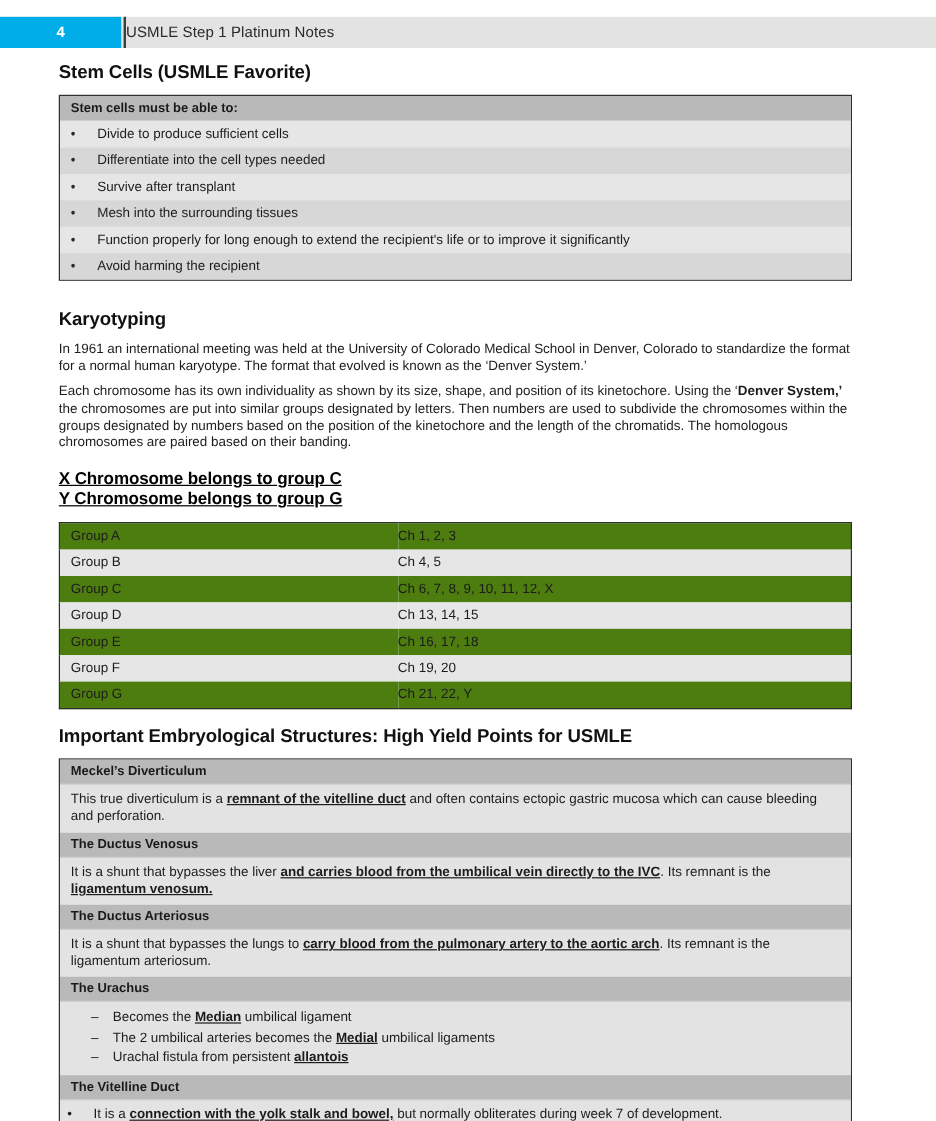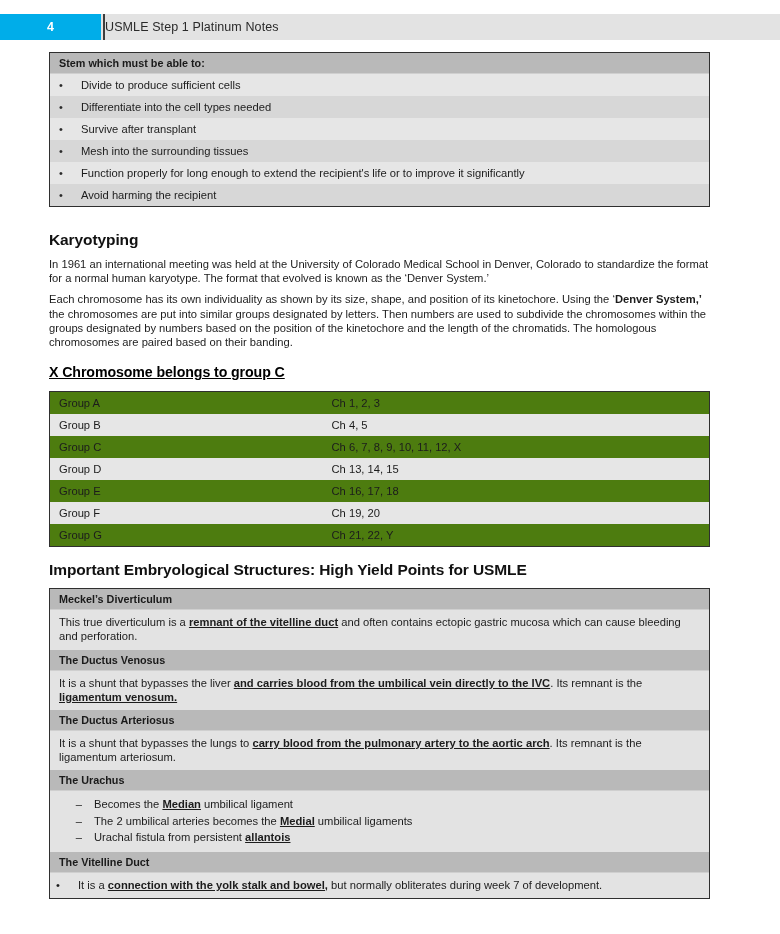--- a/index.html
+++ b/index.html
@@ -188,23 +188,24 @@
 <body>
 
 <div class="page-header">
   <div class="page-number-box">4</div>
   <div class="header-rule"></div>
   <div class="header-title">USMLE Step 1 Platinum Notes</div>
 </div>
 
 <div class="page-body">
 
+  <h2 class="section-heading">Stem Cells (USMLE Favorite)</h2>
 
   <div class="boxtable">
-    <div class="hdr">Stem which must be able to:</div>
+    <div class="hdr">Stem cells must be able to:</div>
 
     <div class="bullet-row base">
       <span class="dot">•</span>
       <span class="btext">Divide to produce sufficient cells</span>
     </div>
     <div class="bullet-row alt">
       <span class="dot">•</span>
       <span class="btext">Differentiate into the cell types needed</span>
     </div>
     <div class="bullet-row base">
@@ -231,20 +232,21 @@
 
   <p class="body-text">In 1961 an international meeting was held at the University of Colorado Medical School in Denver, Colorado to standardize the format for a normal human karyotype. The format that evolved is known as the ‘Denver System.’</p>
 
   <p class="body-text">
     <span>Each chromosome has its own individuality as shown by its size, shape, and position of its kinetochore. Using the ‘</span><b class="nb">Denver System,’</b><span> the chromosomes are put into similar groups designated by letters. Then numbers are used to subdivide the chromosomes within the groups designated by numbers based on the position of the kinetochore and the length of the chromatids. The homologous chromosomes are paired based on their banding.</span>
   </p>
 
   <div class="spacer-8"></div>
 
   <span class="underline-head">X Chromosome belongs to group C</span>
+  <span class="underline-head">Y Chromosome belongs to group G</span>
 
   <div class="spacer-10"></div>
 
   <table class="grouptable">
     <colgroup>
         <col class="first">
         <col>
       </colgroup>
     <tbody>
       <tr class="odd">

